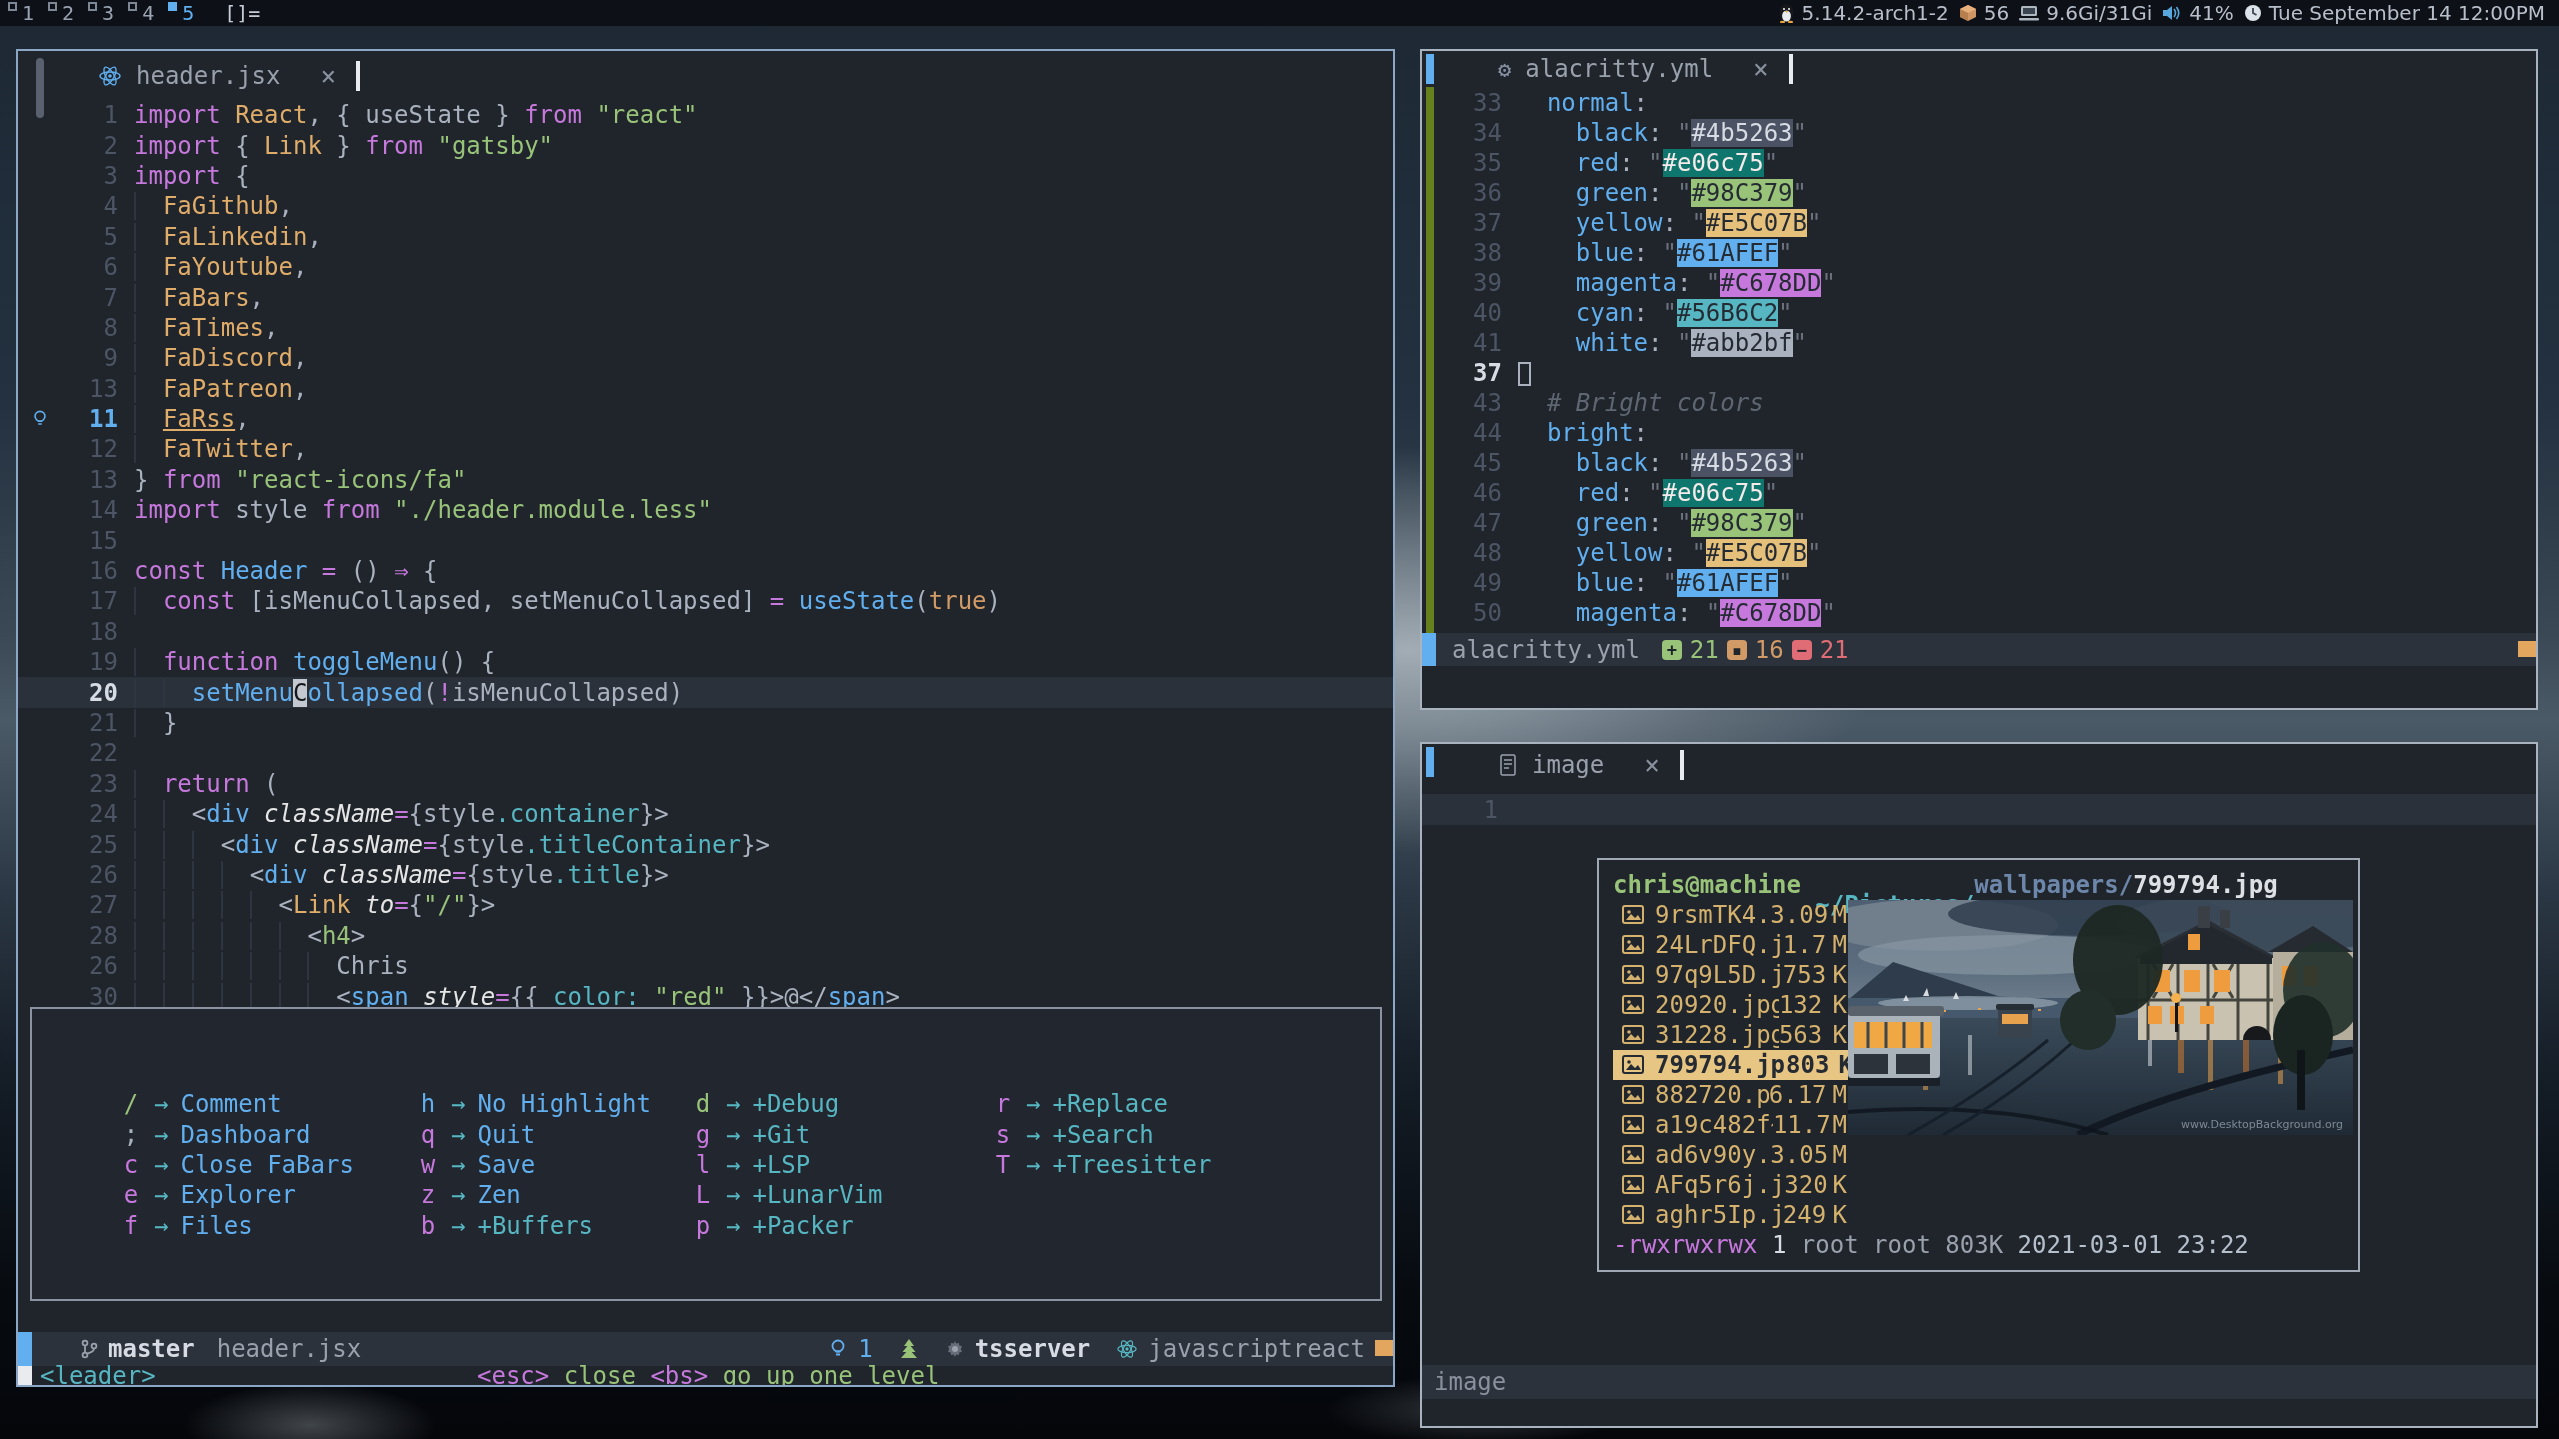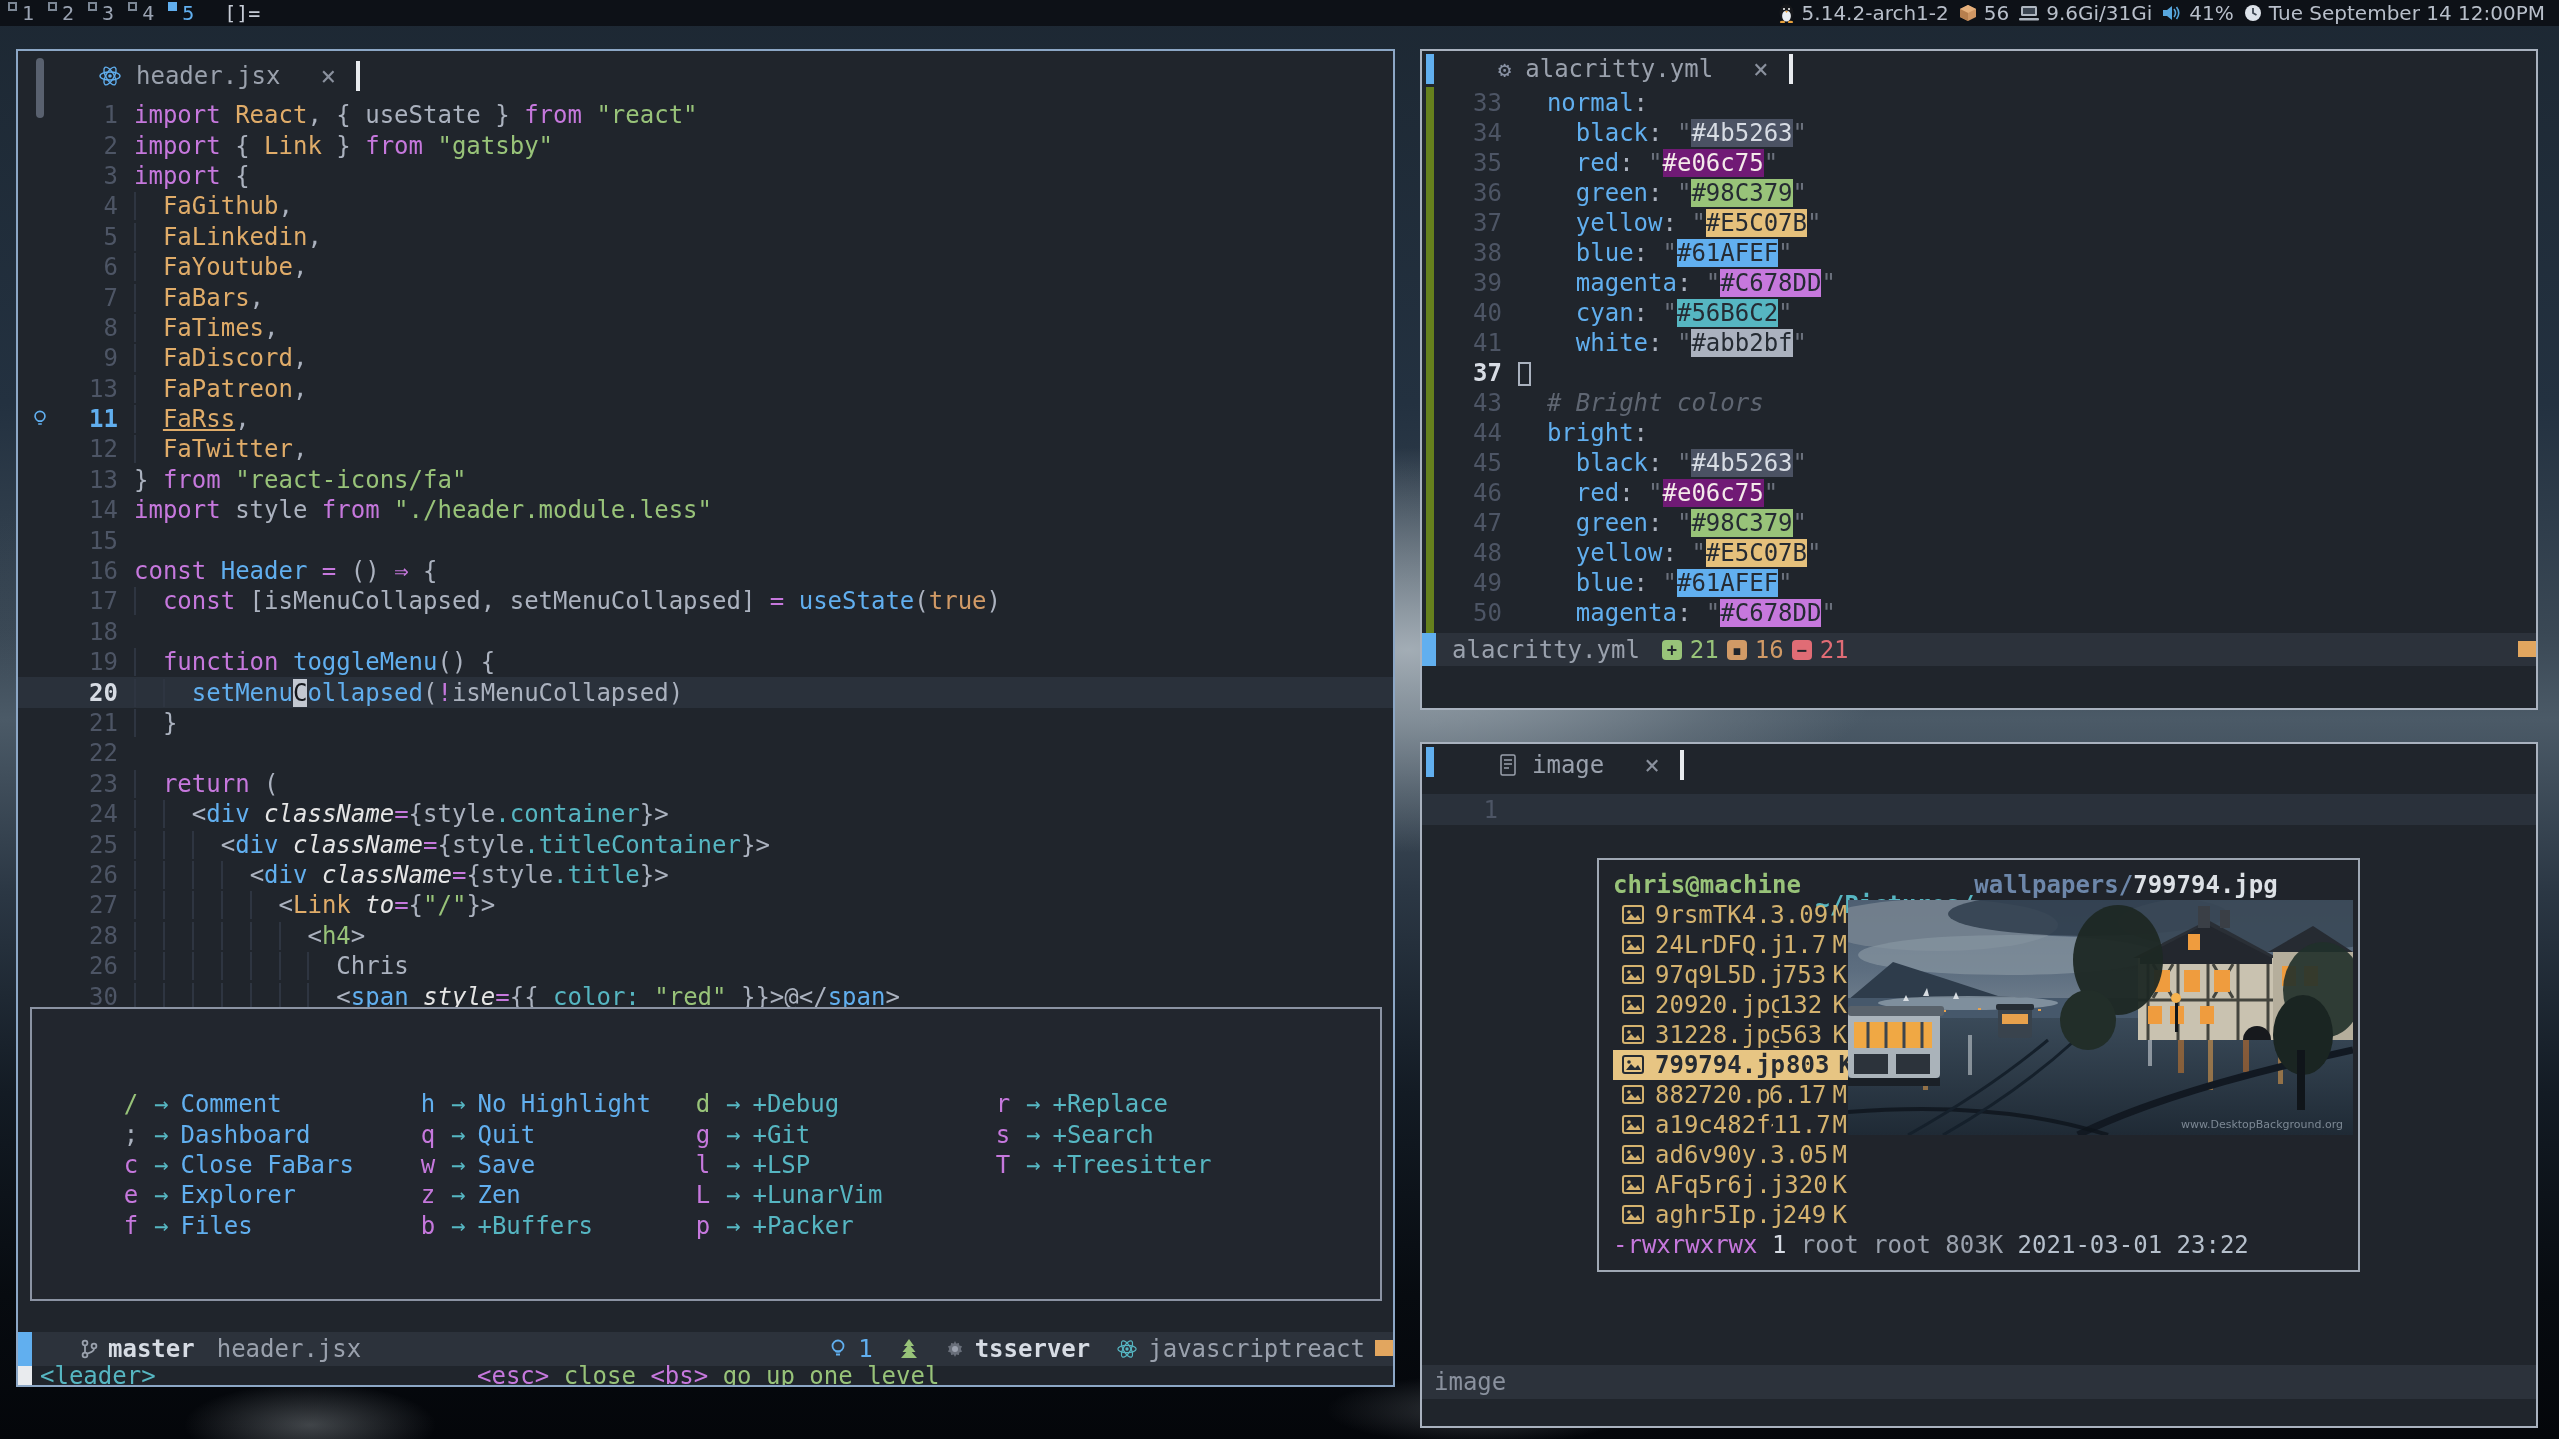--- a/index.html
+++ b/index.html
@@ -60,21 +60,21 @@
   #win-alac .num { width:64px; }
   .green-strip { position:absolute; left:4px; top:0; bottom:0; width:8px; background:#66801d; }
 
   .sg-k { color:#c678dd; } .sg-i { color:#e0ac69; } .sg-iu { color:#e0ac69; text-decoration:underline; }
   .sg-s { color:#98c379; } .sg-f { color:#61afef; } .sg-p { color:#abb2bf; }
   .sg-a { color:#e5e5e5;font-style:italic; } .sg-t { color:#56b6c2; } .sg-n { color:#d19a66; }
   .sg-c { color:#5f6672; font-style:italic; } .sg-q { color:#6b717d; }
   .sg-g { box-shadow: inset 2px 0 0 #2e3541; }
   .sg-cur { background:#c3c8d1; color:#14171c; }
   .sg-hc { display:inline-block; width:13px; height:24px; border:2px solid #aab2bf; vertical-align:middle; }
-  .sg-ch-k { background:#4b5263; color:#d7dce4; } .sg-ch-r { background:#701a75; color:#f4eaea; }
+  .sg-ch-k { background:#4b5263; color:#d7dce4; } .sg-ch-r { background:#0f766e; color:#f4eaea; }
   .sg-ch-g { background:#98C379; color:#252b33; } .sg-ch-y { background:#E5C07B; color:#252b33; }
   .sg-ch-b { background:#61AFEF; color:#252b33; } .sg-ch-m { background:#C678DD; color:#252b33; }
   .sg-ch-c { background:#56B6C2; color:#252b33; } .sg-ch-w { background:#abb2bf; color:#252b33; }
   .sg-m { color:#c678dd; }
 
   .whichkey {
     position:absolute; left:12px; top:956px; width:1352px; height:294px;
     background:#22262e; border:2px solid #8b93a3; z-index:5;
   }
   .wkcol { position:absolute; top:80px; font-size:24px; }

